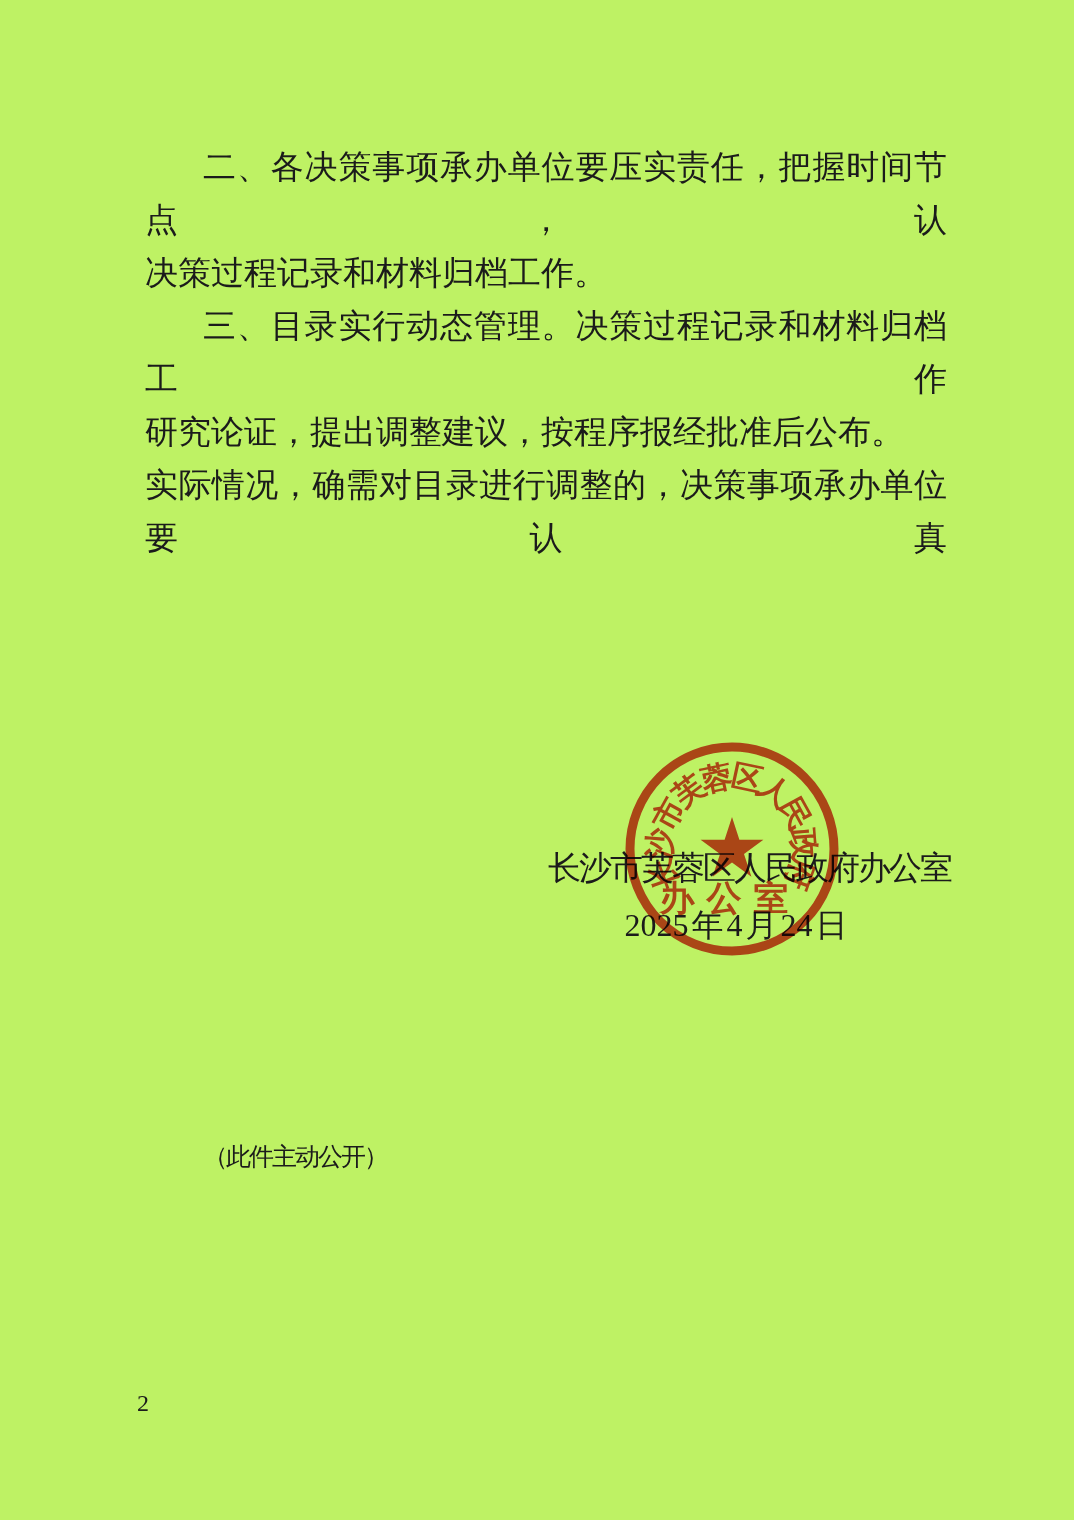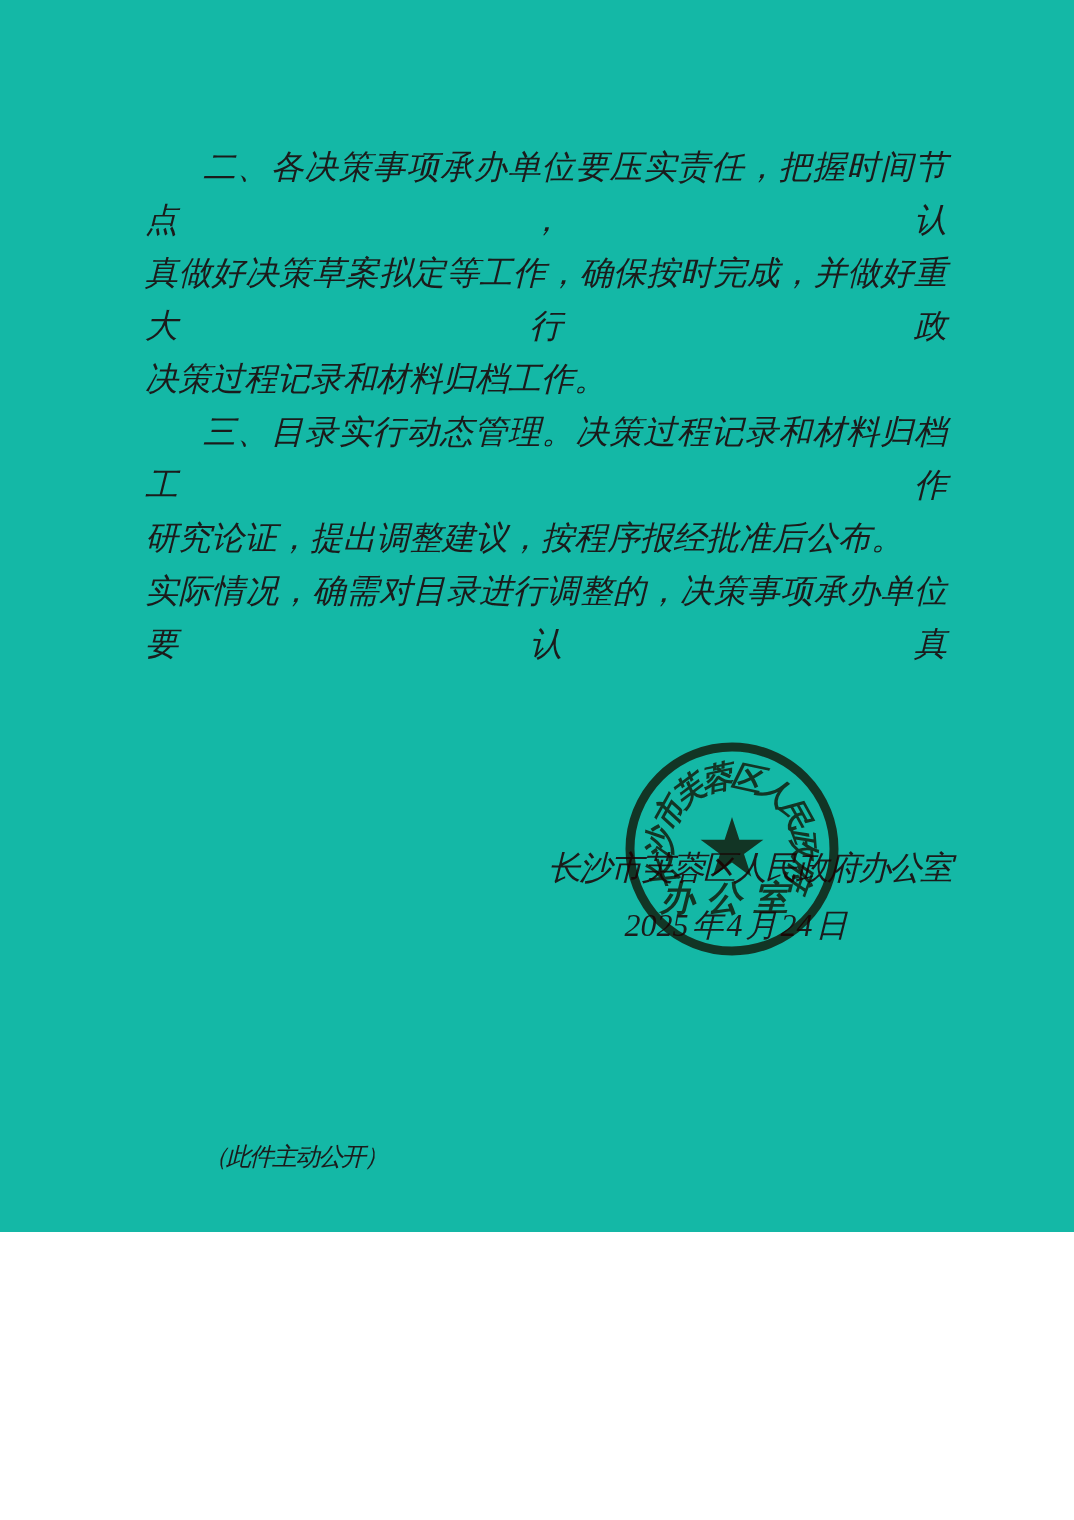--- a/index.html
+++ b/index.html
@@ -3,26 +3,25 @@
 <meta charset="utf-8">
 <style>
   html, body {
     margin: 0;
     padding: 0;
     background: #ffffff;
   }
   .page {
     position: relative;
     width: 1074px;
-    height: 1232px;
-    background: #14b8a6;
+    height: 1520px;
+    background: #bef264;
     overflow: hidden;
     font-family: "Liberation Serif", serif;
     color: var(--ink, #1b1b1b);
-    font-style: italic;
   }
   
   .body-text {
     position: absolute;
     left: 145px;
     top: 141px;
     width: 802px;
     font-size: 33px;
     line-height: 53px;
     letter-spacing: 0;
@@ -125,21 +124,20 @@
     font-size: 24px;
   }
 </style>
 </head>
 <body>
 
 <div class="page">
 
   <div class="body-text">
     <div class="line just indent">二、各决策事项承办单位要压实责任，把握时间节点，认</div>
-    <div class="line just">真做好决策草案拟定等工作，确保按时完成，并做好重大行政</div>
     <div class="line">决策过程记录和材料归档工作。</div>
     <div class="line just indent">三、目录实行动态管理。决策过程记录和材料归档工作</div>
     <div class="line">研究论证，提出调整建议，按程序报经批准后公布。</div>
     <div class="line just">实际情况，确需对目录进行调整的，决策事项承办单位要认真</div>
   </div>
 
 
   <div class="signature">
     <div class="issuer">长沙市芙蓉区人民政府办公室</div>
     <div class="issue-date">2025 年 4 月 24 日</div>

